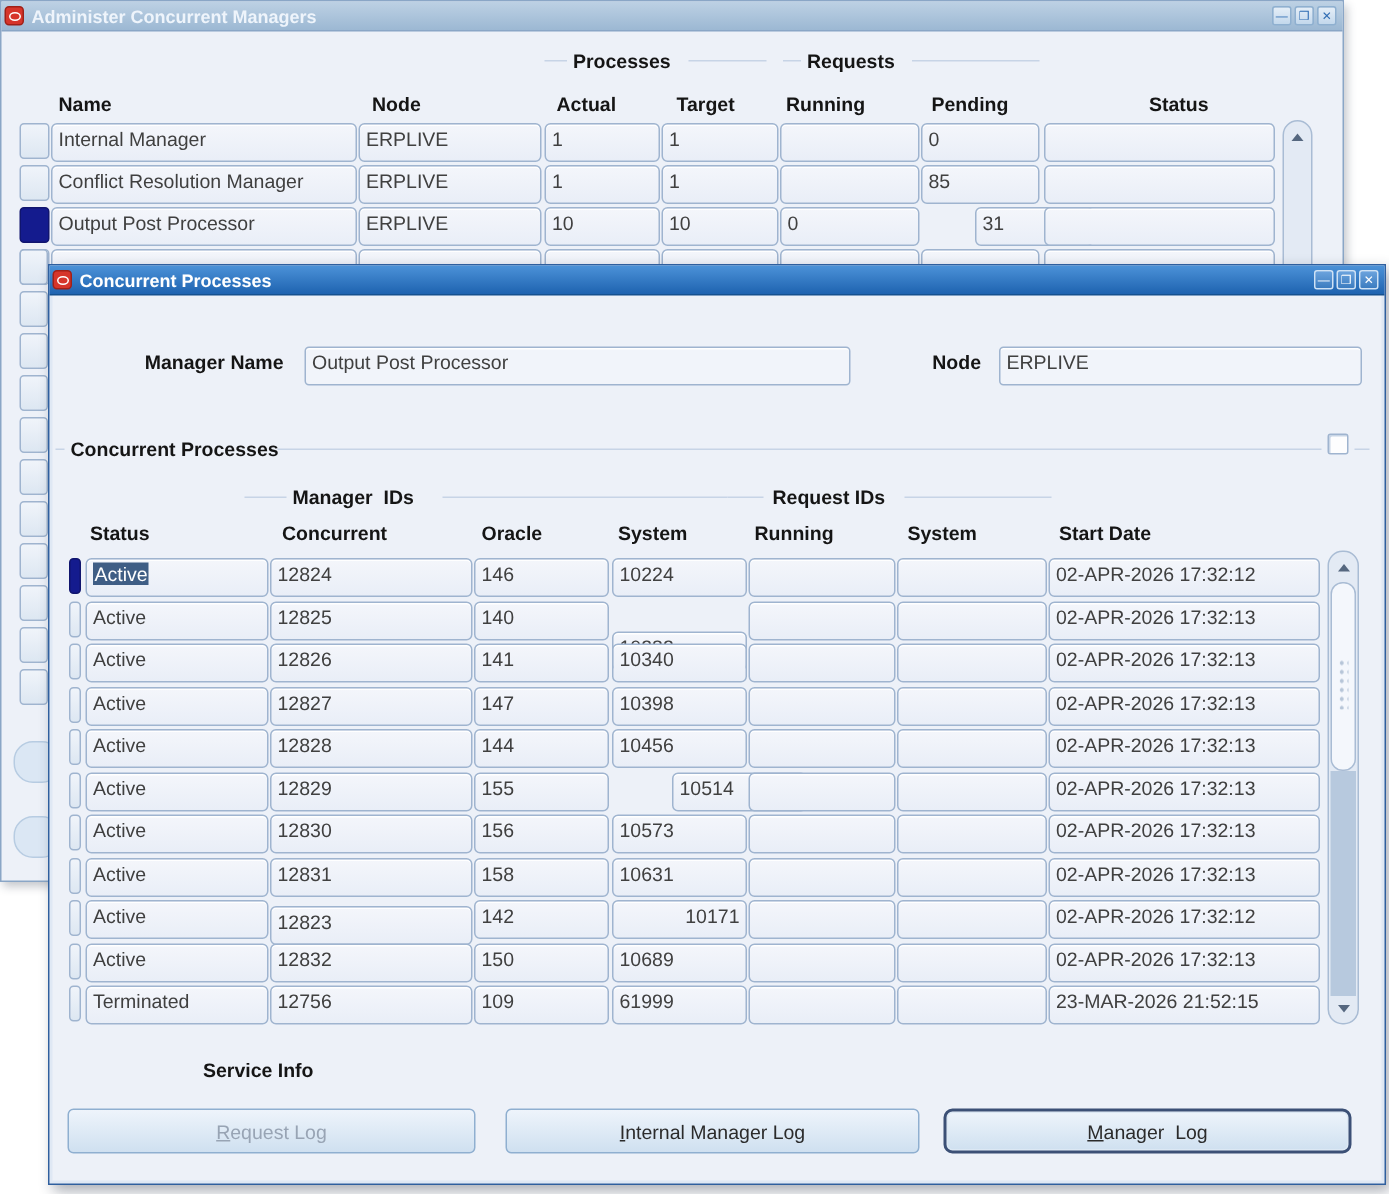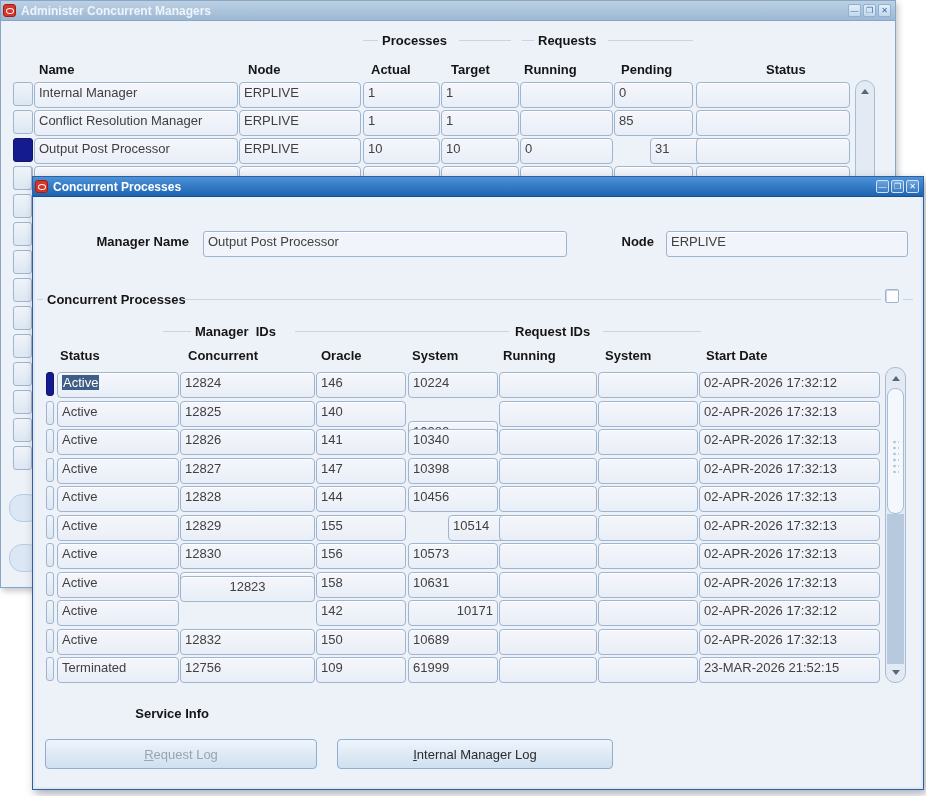--- a/index.html
+++ b/index.html
@@ -254,21 +254,21 @@
         <div class="sel" style="left:13px;top:395px;width:8px;height:24px;"></div>
         <div class="cell" style="left:24px;top:395px;width:112px;">Active</div>
         <div class="cell" style="left:147px;top:395px;width:125px;">12831</div>
         <div class="cell" style="left:283px;top:395px;width:80px;">158</div>
         <div class="cell" style="left:375px;top:395px;width:80px;">10631</div>
         <div class="cell" style="left:466px;top:395px;width:88px;"></div>
         <div class="cell" style="left:565px;top:395px;width:90px;"></div>
         <div class="cell" style="left:666px;top:395px;width:171px;">02-APR-2026 17:32:13</div>
         <div class="sel" style="left:13px;top:423px;width:8px;height:24px;"></div>
         <div class="cell" style="left:24px;top:423px;width:112px;">Active</div>
-        <div class="cell" style="left:147px;top:399px;width:125px;text-align:center;">12823</div>
+        <div class="cell" style="left:147px;top:427px;width:125px;">12823</div>
         <div class="cell" style="left:283px;top:423px;width:80px;">142</div>
         <div class="cell" style="left:375px;top:423px;width:80px;text-align:right;">10171</div>
         <div class="cell" style="left:466px;top:423px;width:88px;"></div>
         <div class="cell" style="left:565px;top:423px;width:90px;"></div>
         <div class="cell" style="left:666px;top:423px;width:171px;">02-APR-2026 17:32:12</div>
         <div class="sel" style="left:13px;top:452px;width:8px;height:24px;"></div>
         <div class="cell" style="left:24px;top:452px;width:112px;">Active</div>
         <div class="cell" style="left:147px;top:452px;width:125px;">12832</div>
         <div class="cell" style="left:283px;top:452px;width:80px;">150</div>
         <div class="cell" style="left:375px;top:452px;width:80px;">10689</div>
@@ -293,14 +293,15 @@
       <div class="sthumb" style="top:20px;height:126px;"></div>
       <div class="sarrow" style="bottom:1px;">
           <span class="tri-dn"></span>
         </div>
     </div>
 
     <div class="lbl" style="left:60px;top:529px;width:116px;">Service Info</div>
 
     <div class="btn" id="btn-1" style="left:304px;top:562px;width:276px;"><span><u>I</u>nternal Manager Log</span></div>
     <div class="btn disabled" id="btn-0" style="left:12px;top:562px;width:272px;"><span><u>R</u>equest Log</span></div>
+    <div class="btn default" id="btn-2" style="left:596px;top:562px;width:272px;"><span><u>M</u>anager  Log</span></div>
   </div>
 </div>
 
 </body></html>

